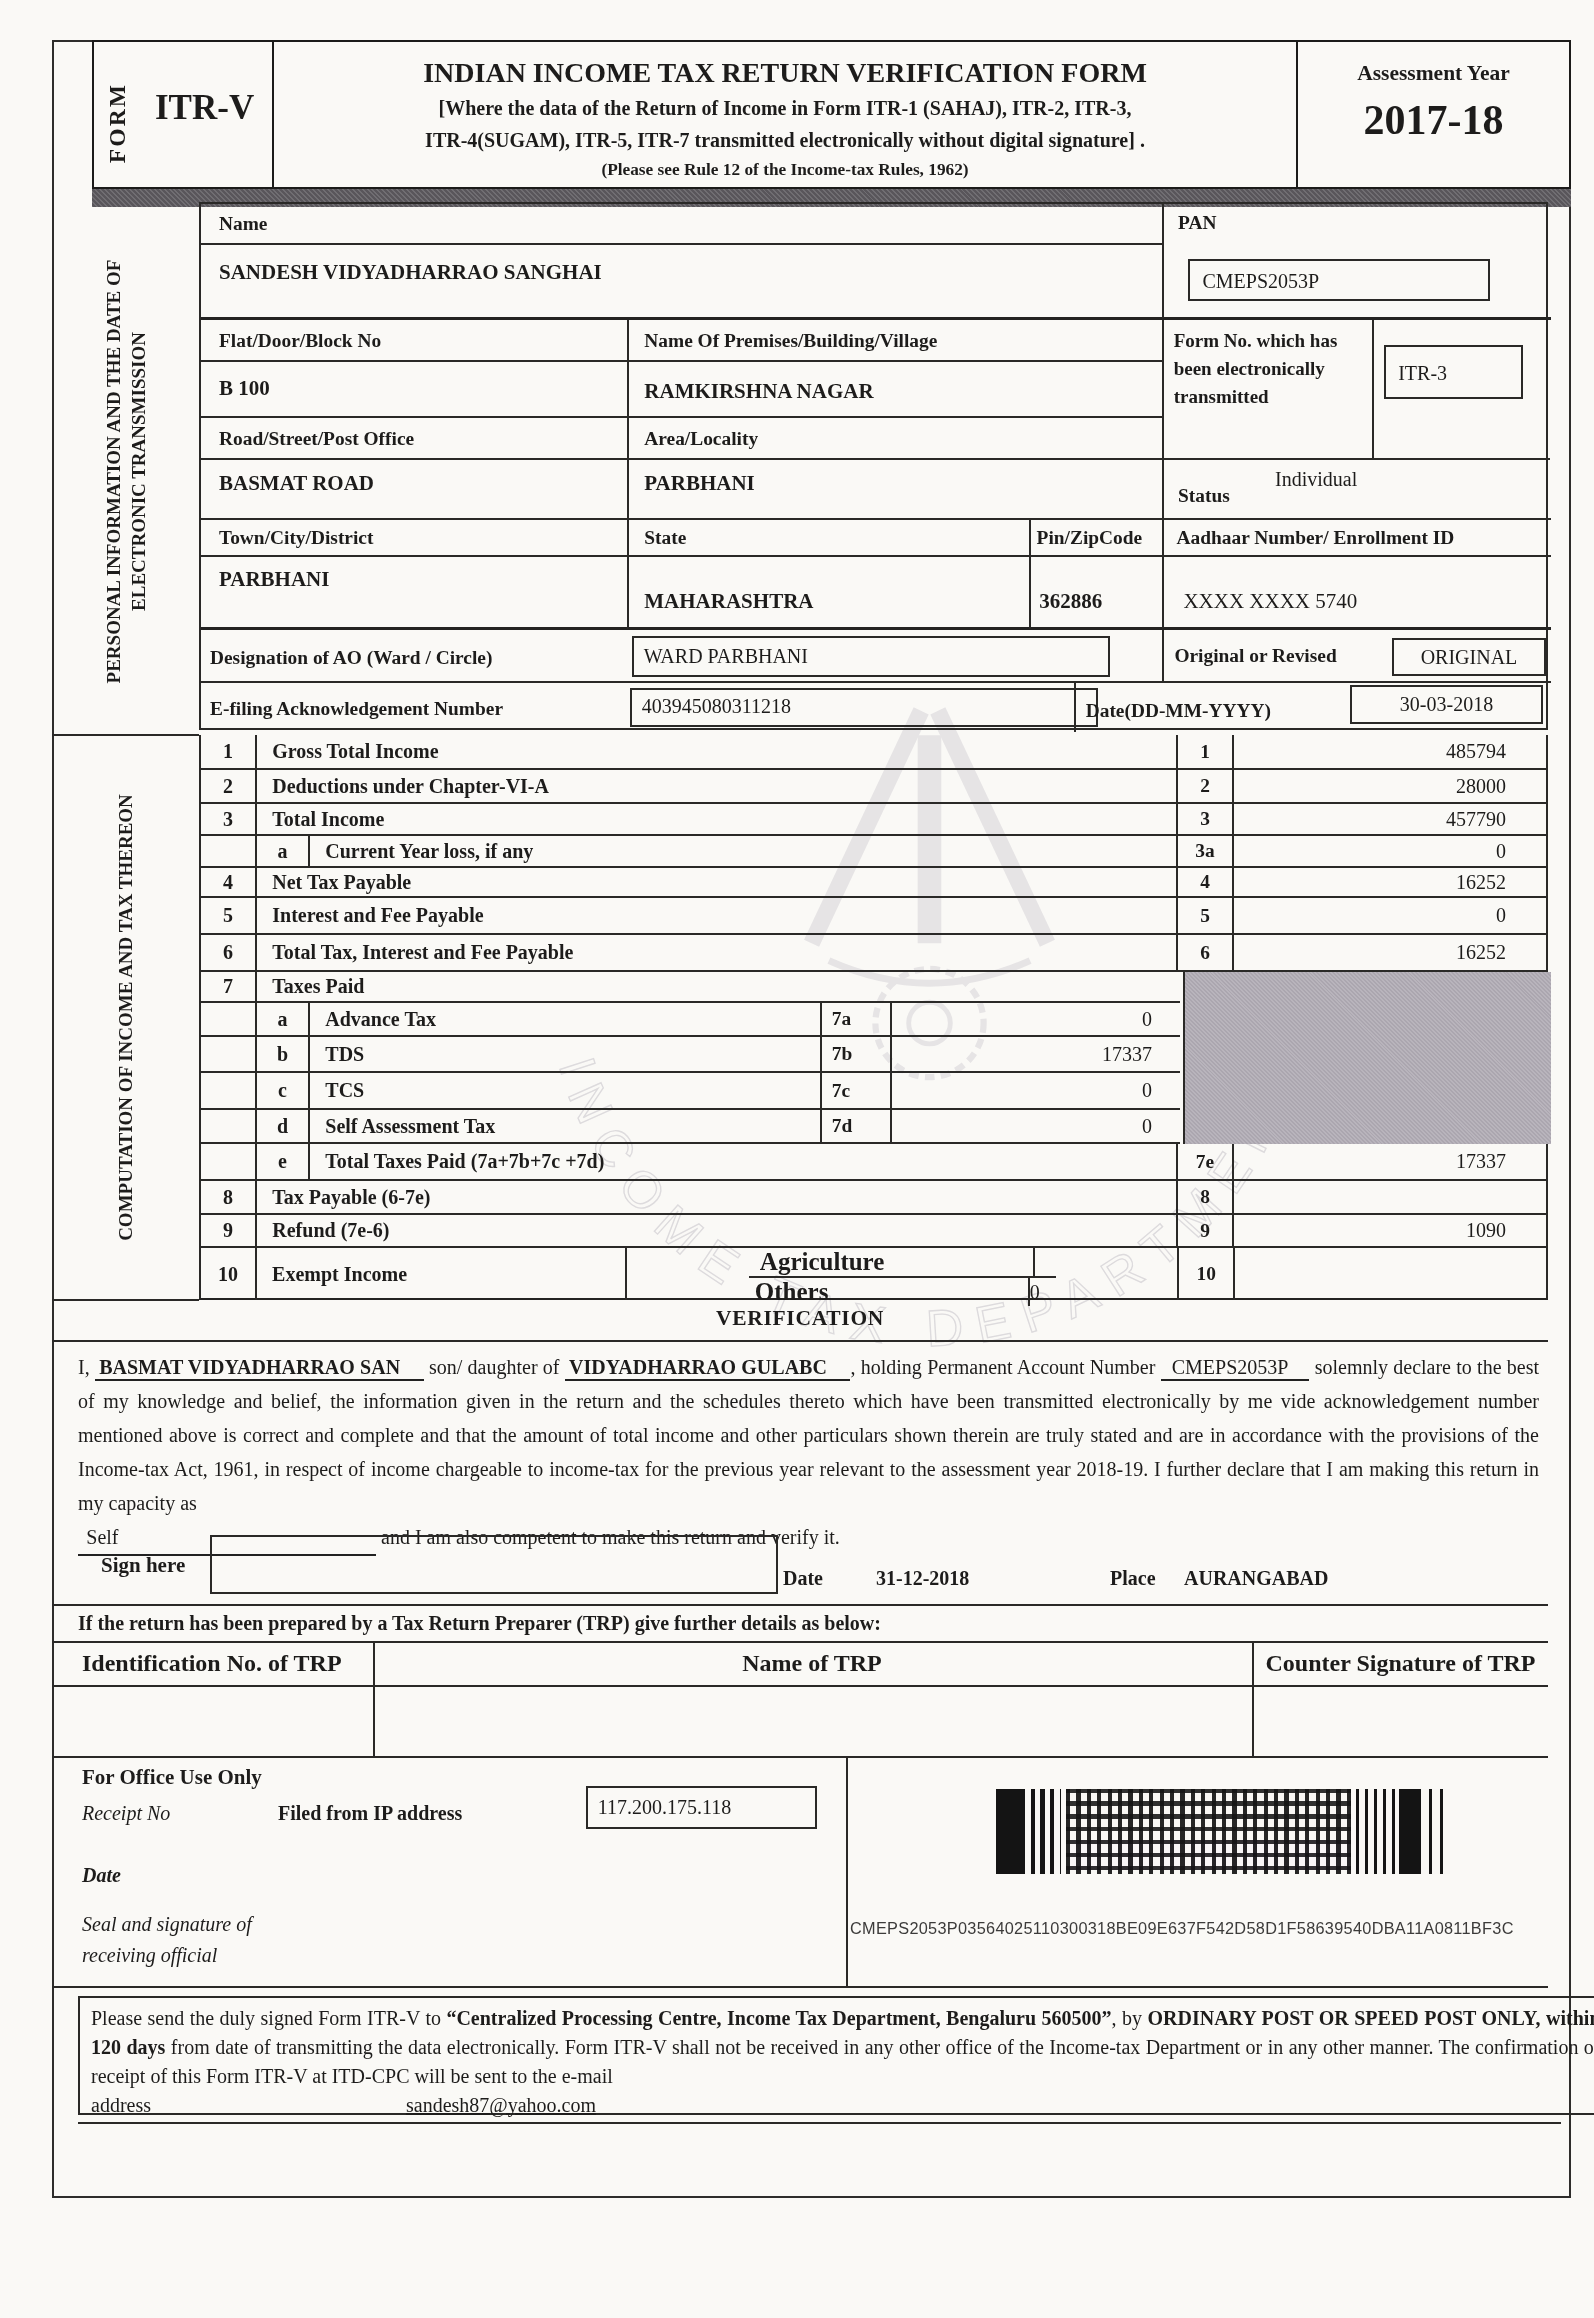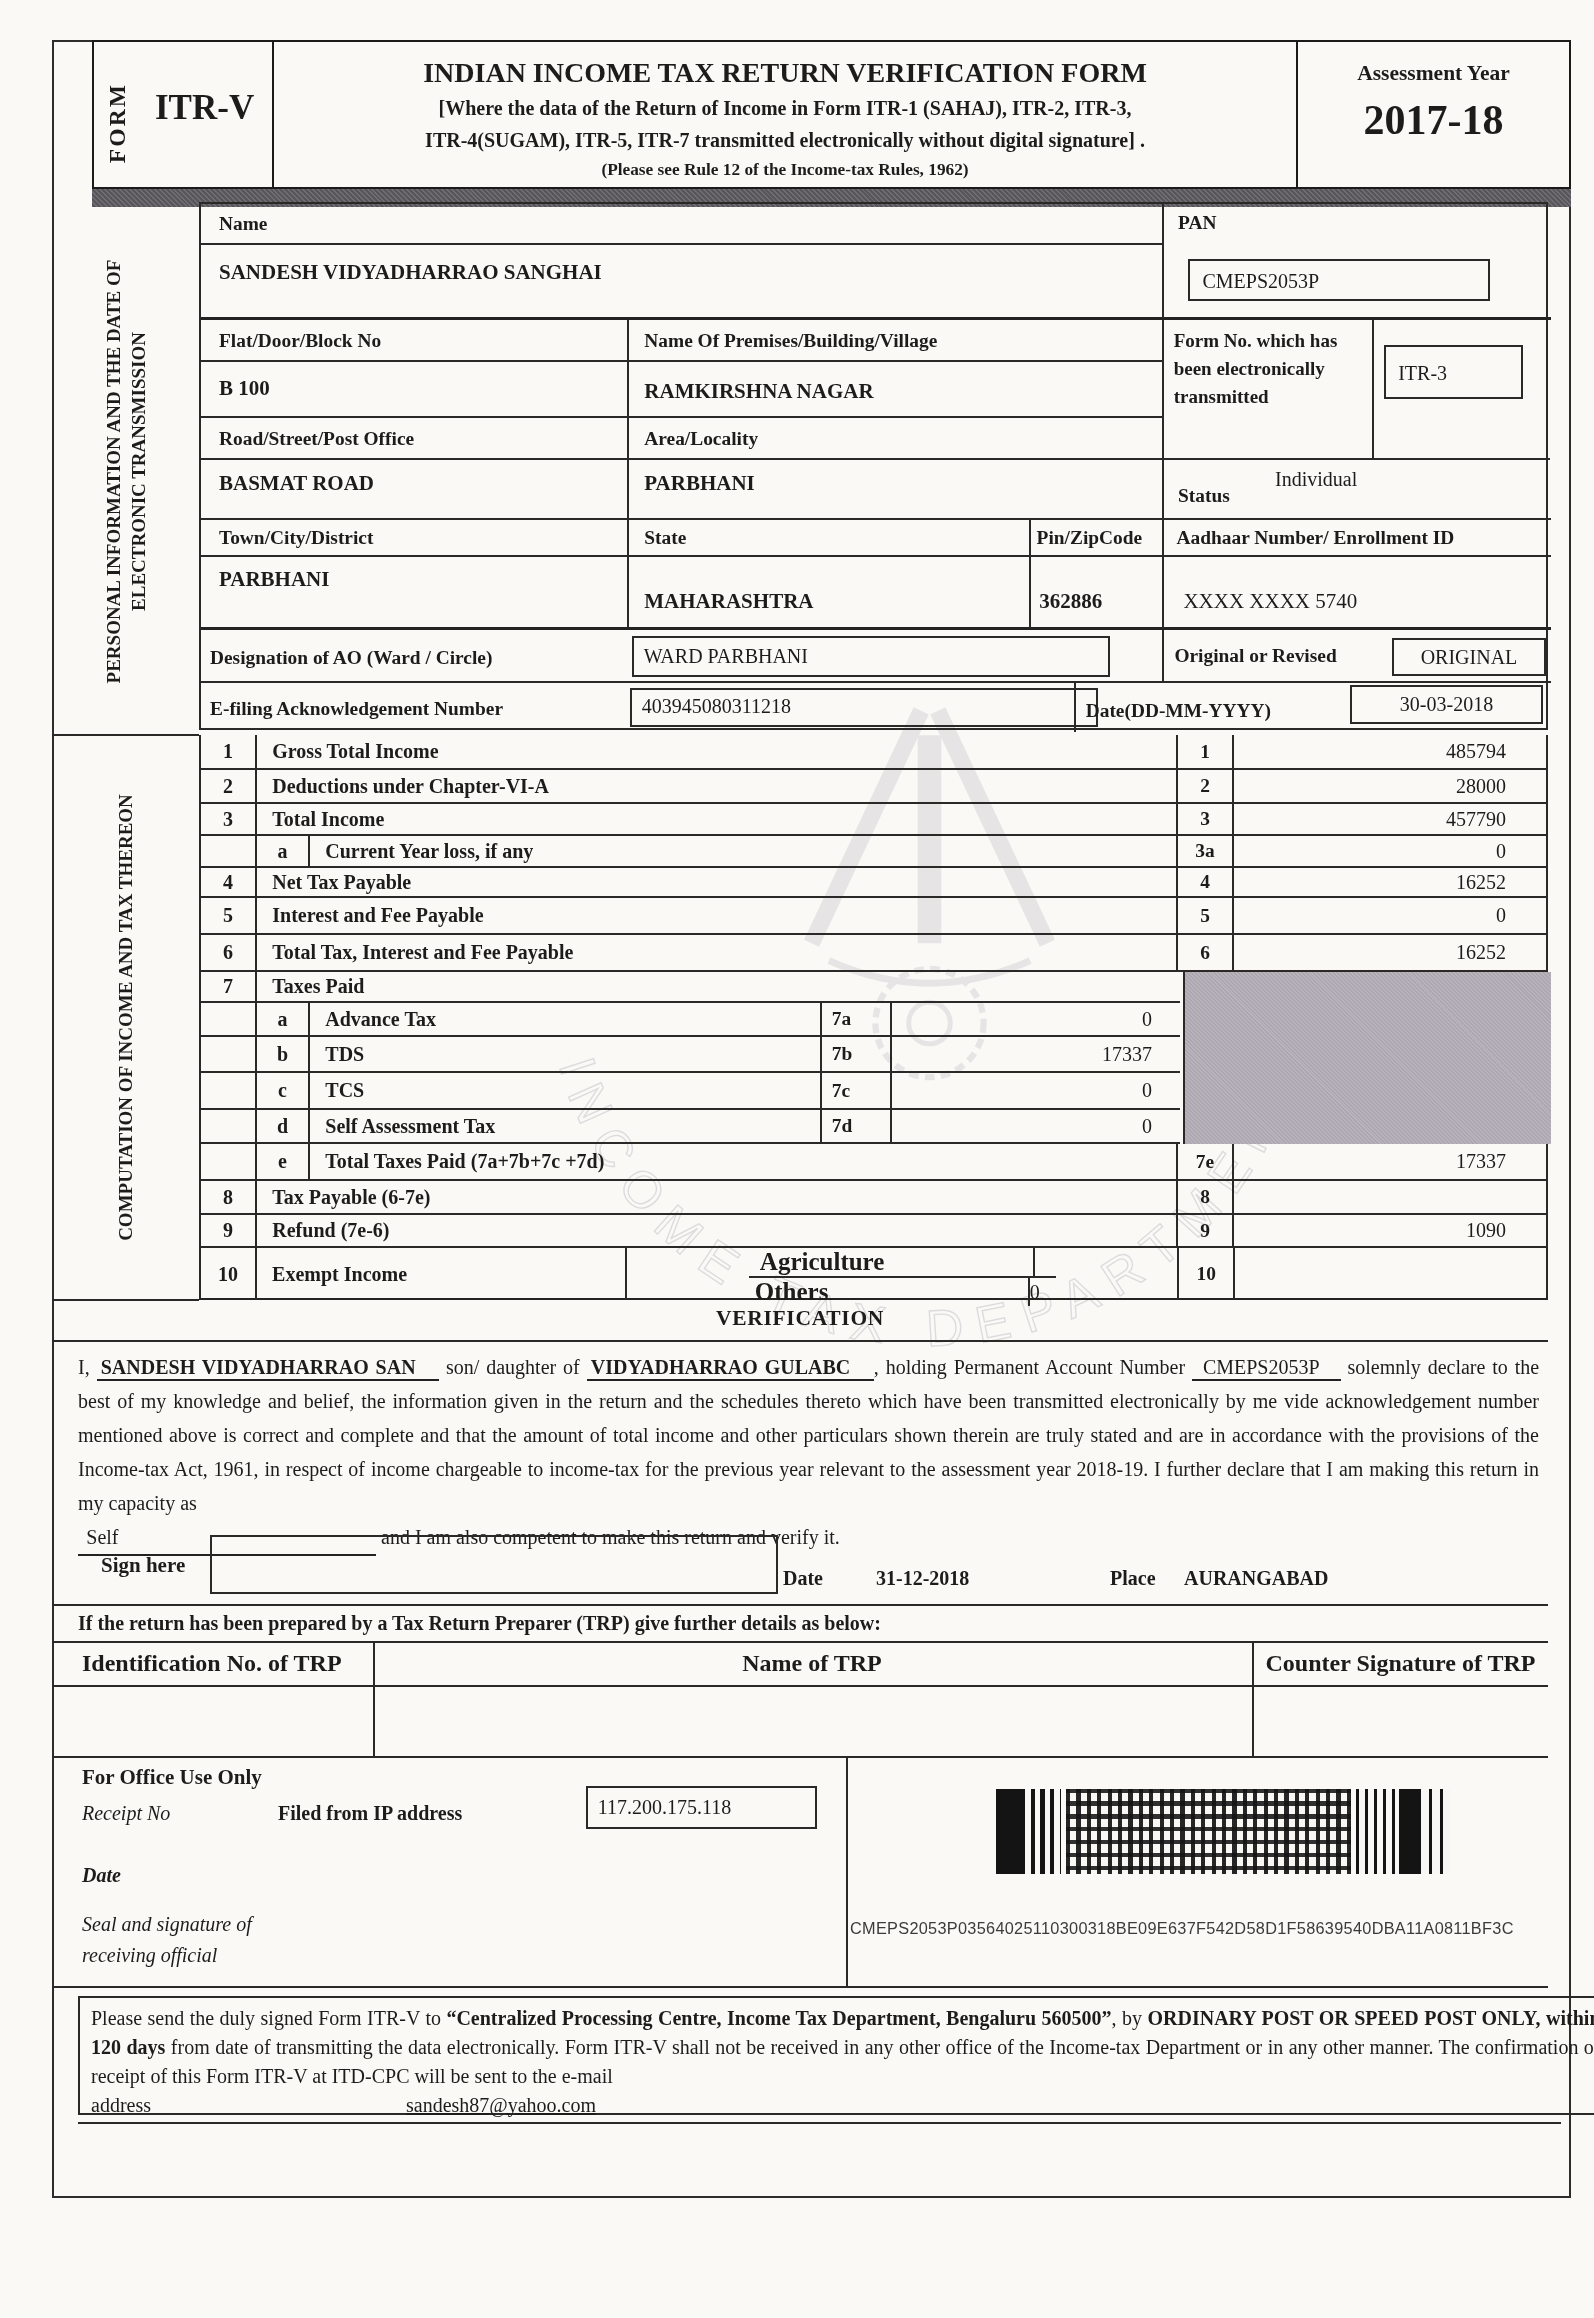--- a/index.html
+++ b/index.html
@@ -331,21 +331,21 @@
       <div class="cval"></div>
     </div>
     <div class="grey-block"></div>
   </div>
 
   <div class="v-title">VERIFICATION</div>
   <div class="hline" style="left:52px; top:1340px; width:1496px;"></div>
 
   <div class="v-para">
     <span>I,</span>
-    <span class="wm-ul">SANDESH VIDYADHARRAO SAN</span>
+    <span class="wm-ul">BASMAT VIDYADHARRAO SAN</span>
     <span>son/ daughter of</span>
     <span class="wm-ul">VIDYADHARRAO GULABC</span><span>, holding Permanent Account Number</span>
     <span class="pan-ul">CMEPS2053P</span>
     <span>solemnly declare to the best of my knowledge and belief, the information given in the return and the schedules thereto which have been transmitted electronically by me vide acknowledgement number mentioned above is correct and complete and that the amount of total income and other particulars shown therein are truly stated and are in accordance with the provisions of the Income-tax Act, 1961, in respect of income  chargeable to income-tax for the previous year relevant to the assessment year 2018-19. I further declare that I am making this return in my capacity as</span><br>
     <span class="self-ul">Self</span>
     <span>and I am also competent to make this return and verify it.</span>
   </div>
 
   <div class="sign-label">Sign here</div>
   <div class="sign-box"></div>

